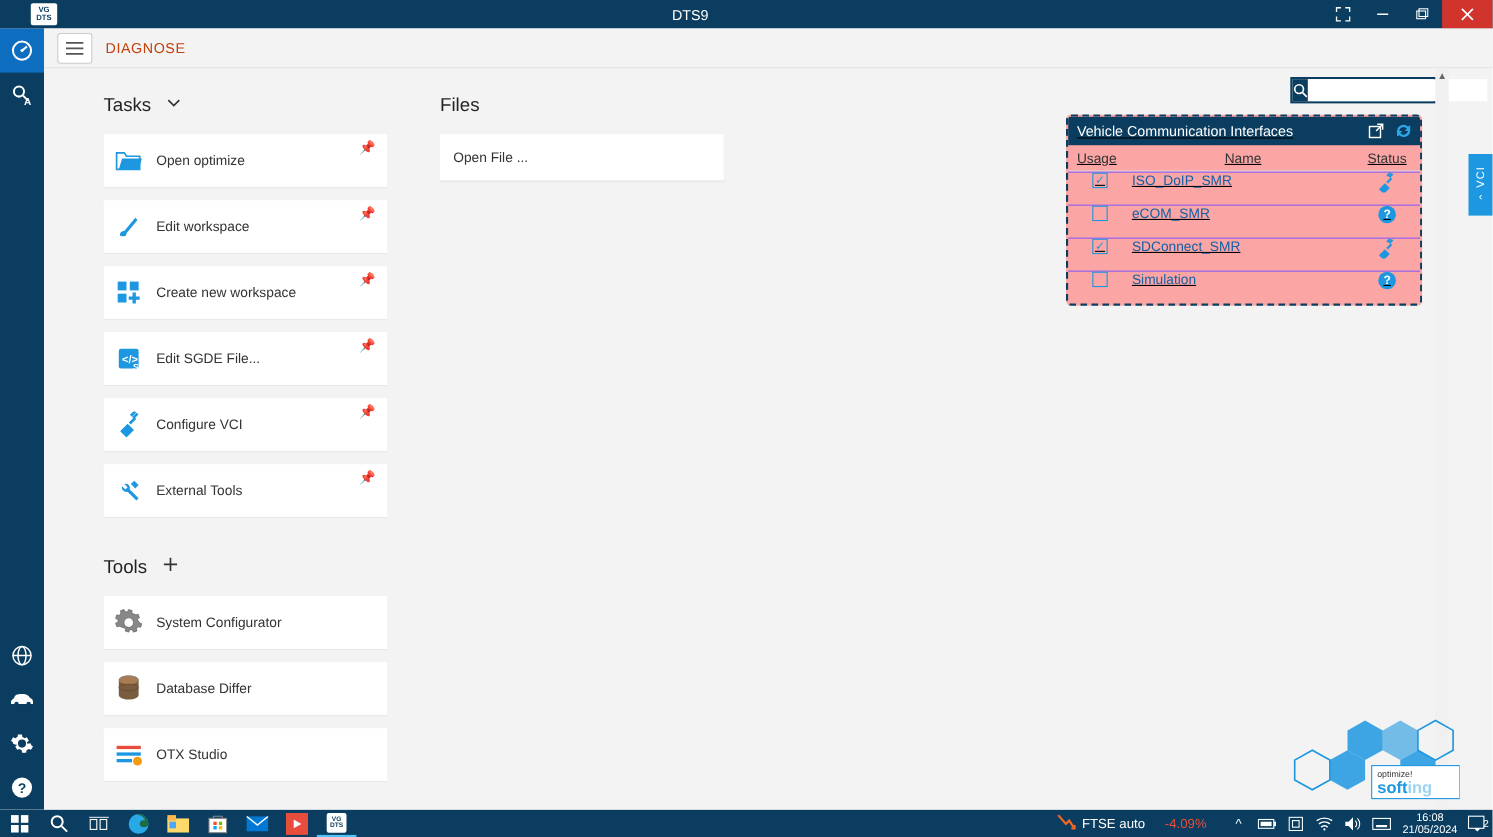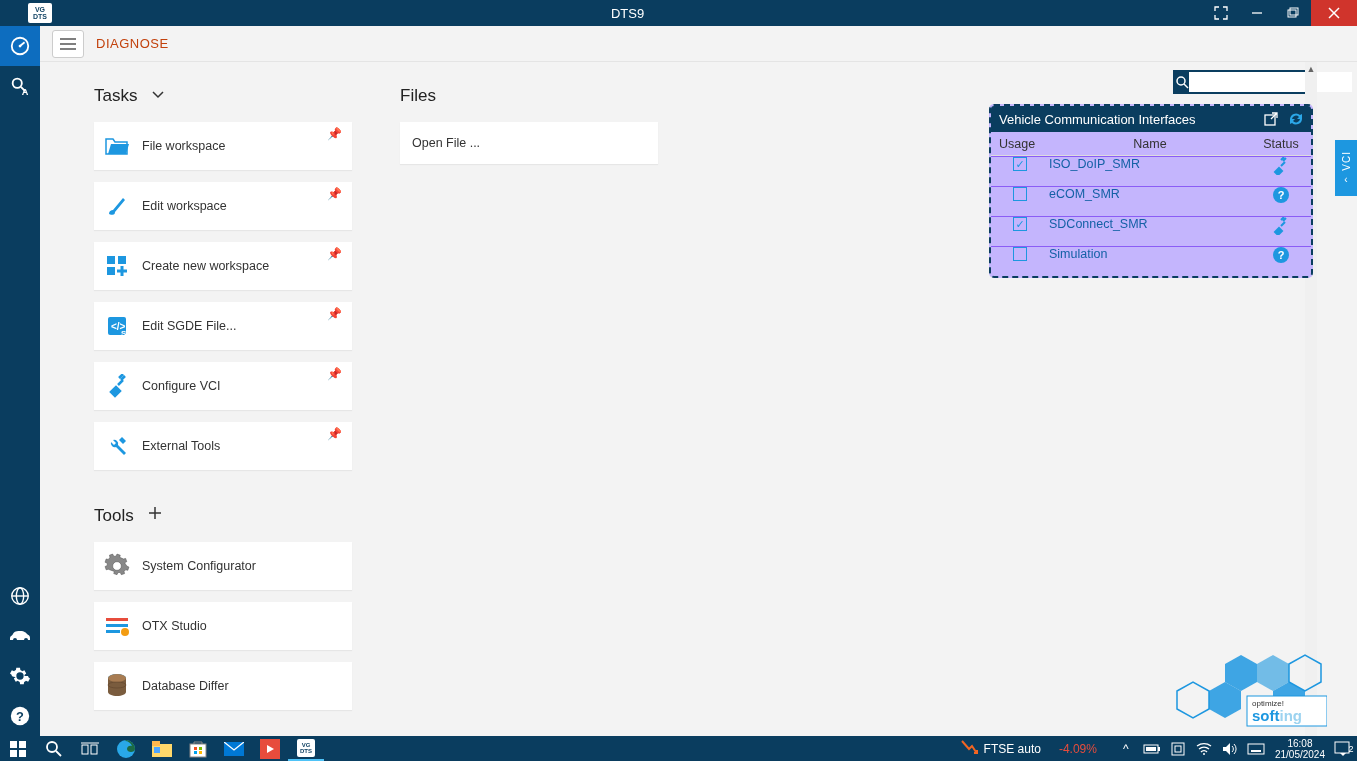--- a/index.html
+++ b/index.html
@@ -26,21 +26,21 @@
 .section-header h2 { font-size: 17px; font-weight: 400; color: #222; }
 .section-header .chev, .section-header .plus { margin-left: 14px; color: #222; }
 .task { width: 258px; height: 48px; background: #fff; display: flex; align-items: center; margin-bottom: 12px; position: relative; box-shadow: 0 1px 1px rgba(0,0,0,0.05); }
 .task .ticon { width: 30px; height: 30px; margin-left: 8px; display: flex; align-items: center; justify-content: center; color: #1d97e0; }
 .task .tlabel { margin-left: 10px; font-size: 12.5px; color: #333; }
 .task .pin { position: absolute; right: 10px; top: 5px; color: #666; font-size: 12px; }
 .file-item { width: 258px; height: 42px; background: #fff; display: flex; align-items: center; padding-left: 12px; font-size: 12.5px; color: #333; box-shadow: 0 1px 1px rgba(0,0,0,0.05); }
 .searchbox { position: absolute; top: 8px; right: 52px; width: 132px; height: 24px; background: #fff; border: 2px solid #0a3d5f; display: flex; align-items: center; }
 .searchbox .sicon { width: 22px; height: 100%; background: #0a3d5f; display: flex; align-items: center; justify-content: center; }
 .searchbox input { border: none; outline: none; flex: 1; height: 100%; font-size: 12px; padding: 0 4px; }
-.vci-panel { position: absolute; top: 42px; right: 44px; width: 324px; background: #c4b5fd; border: 2px dashed #0a3d5f; border-radius: 5px; overflow: hidden; }
+.vci-panel { position: absolute; top: 42px; right: 64px; width: 324px; background: #fca5a5; border: 2px dashed #0a3d5f; border-radius: 5px; overflow: hidden; text-decoration: underline; }
 .vci-header { height: 26px; background: #0a3d5f; display: flex; align-items: center; color: #fff; padding: 0 6px 0 8px; font-size: 13px; }
 .vci-header .sp { flex: 1; }
 .vci-header .hicon { margin-left: 8px; display: flex; align-items: center; color:#4fc3f7; }
 .vci-cols { height: 24px; display: flex; align-items: center; font-size: 12.5px; color: #333; border-bottom: 1px solid #ddd; }
 .vci-cols .c1 { width: 58px; padding-left: 8px; }
 .vci-cols .c2 { flex: 1; text-align: center; }
 .vci-cols .c3 { width: 60px; text-align: center; }
 .vci-row { height: 30px; display: flex; align-items: flex-start; font-size: 12.5px; color: #1461a6; border-top: 1px solid #8b5cf6; }
 .vci-row .c1 { width: 58px; display: flex; justify-content: center; }
 .vci-row .c2 { flex: 1; }
@@ -164,21 +164,21 @@
         </span>
       </div>
 
       <div class="task">
         <div class="ticon">
           <svg width="26" height="22" viewBox="0 0 26 22">
               <path d="M2 4h7l2 3h12v12H2z" fill="none" stroke="#1d97e0" stroke-width="1.5"></path>
               <path d="M4 19L7 9h18l-3 10z" fill="#1d97e0"></path>
             </svg>
         </div>
-        <div class="tlabel">File workspace</div>
+        <div class="tlabel">Open optimize</div>
         <div class="pin">📌</div>
       </div>
 
       <div class="task">
         <div class="ticon">
           <svg width="24" height="24" viewBox="0 0 24 24">
               <path d="M4 20c0-3 2-4 4-4l10-12 2 2-10 12c0 2-1 4-6 2z" fill="#1d97e0"></path>
             </svg>
         </div>
         <div class="tlabel">Edit workspace</div>
@@ -247,40 +247,40 @@
         <div class="ticon">
           <svg width="26" height="26" viewBox="0 0 24 24">
               <path d="M12 8a4 4 0 100 8 4 4 0 000-8zm9 4l2 1-1 3-2-.5-1.5 1.5.5 2-3 1-1-2h-2l-1 2-3-1 .5-2L4 15l-2 .5-1-3 2-1v-2l-2-1 1-3 2 .5L5.5 4 5 2l3-1 1 2h2l1-2 3 1-.5 2L18 5.5l2-.5 1 3-2 1z" fill="#888" stroke="#555" stroke-width="0.5"></path>
             </svg>
         </div>
         <div class="tlabel">System Configurator</div>
       </div>
 
       <div class="task">
         <div class="ticon">
+          <svg width="24" height="26" viewBox="0 0 24 26">
+              <ellipse cx="12" cy="5" rx="9" ry="4" fill="#1d97e0"></ellipse>
+              <path d="M3 5v14c0 2 4 4 9 4s9-2 9-4V5" fill="#7a5c3e"></path>
+              <ellipse cx="12" cy="5" rx="9" ry="4" fill="#a87c52"></ellipse>
+              <ellipse cx="12" cy="12" rx="9" ry="3" fill="none" stroke="#5a3e28" stroke-width="0.5"></ellipse>
+            </svg>
+        </div>
+        <div class="tlabel">Database Differ</div>
+      </div>
+
+      <div class="task">
+        <div class="ticon">
           <svg width="26" height="22" viewBox="0 0 26 22">
               <rect x="2" y="3" width="22" height="3" fill="#e74c3c"></rect>
               <rect x="2" y="9" width="22" height="3" fill="#1d97e0"></rect>
               <rect x="2" y="15" width="14" height="3" fill="#1d97e0"></rect>
               <circle cx="21" cy="17" r="4" fill="#f39c12"></circle>
             </svg>
         </div>
         <div class="tlabel">OTX Studio</div>
-      </div>
-
-      <div class="task">
-        <div class="ticon">
-          <svg width="24" height="26" viewBox="0 0 24 26">
-              <ellipse cx="12" cy="5" rx="9" ry="4" fill="#1d97e0"></ellipse>
-              <path d="M3 5v14c0 2 4 4 9 4s9-2 9-4V5" fill="#7a5c3e"></path>
-              <ellipse cx="12" cy="5" rx="9" ry="4" fill="#a87c52"></ellipse>
-              <ellipse cx="12" cy="12" rx="9" ry="3" fill="none" stroke="#5a3e28" stroke-width="0.5"></ellipse>
-            </svg>
-        </div>
-        <div class="tlabel">Database Differ</div>
       </div>
     </div>
 
     <div class="col-files">
       <div class="section-header">
         <h2>Files</h2>
       </div>
       <div class="file-item">
         <span>Open File ...</span>
       </div>

